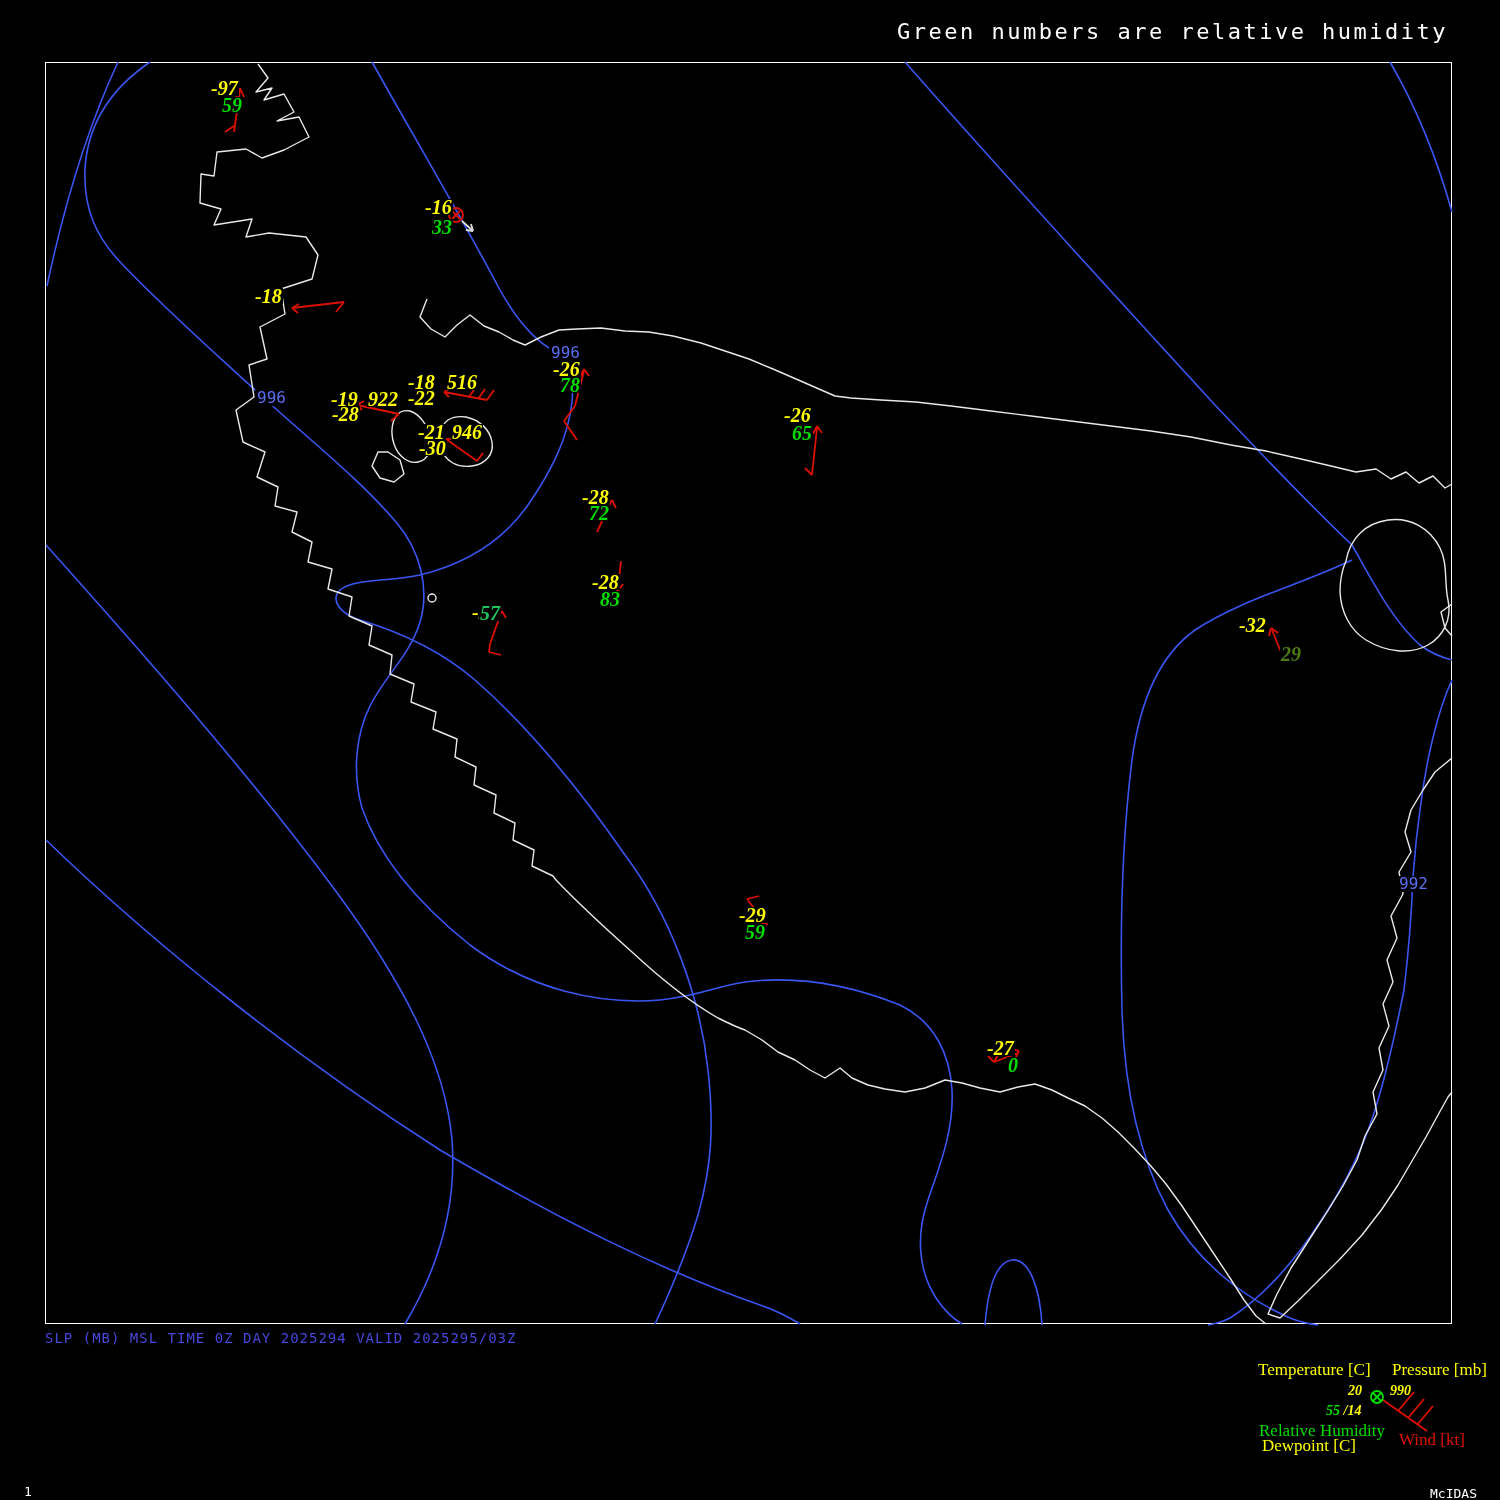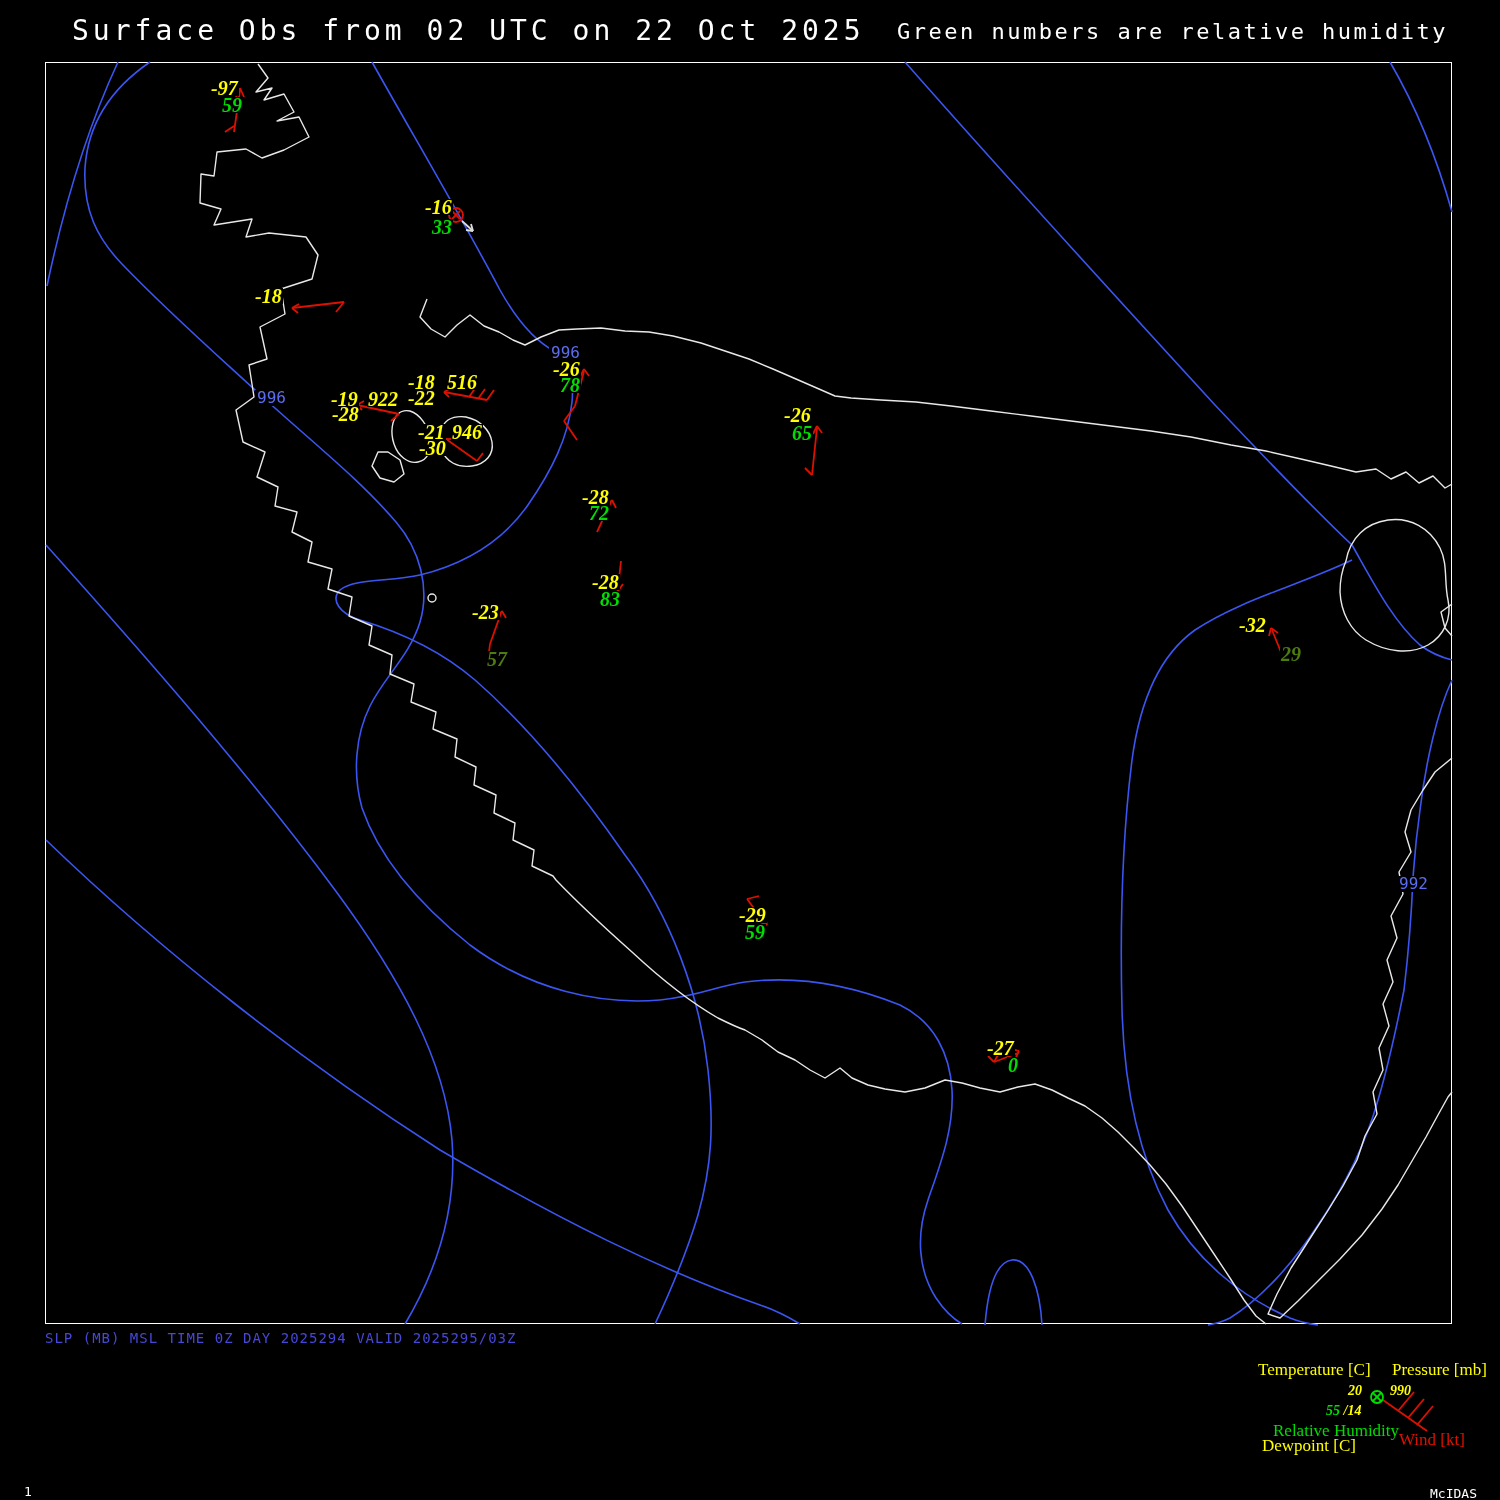--- a/index.html
+++ b/index.html
@@ -24,21 +24,20 @@
   .leg-serif{position:absolute;font-family:"Liberation Serif",serif;font-size:17px;
              line-height:16px;white-space:pre;}
   .leg-num{position:absolute;font-family:"Liberation Serif",serif;font-style:italic;
            font-weight:700;font-size:14px;line-height:16px;white-space:pre;}
 </style>
 </head>
 <body>
 
 <div id="screen">
 
-  <div class="title">Surface Obs from 02 UTC on 22 Oct 2025</div>
   <div class="subtitle">Green numbers are relative humidity</div>
   <div class="frame"></div>
 
   <svg id="map-svg" xmlns="http://www.w3.org/2000/svg">
 
     <g id="isobars" stroke="#3b55f0" stroke-width="1.6" fill="none">
       <path d="M118,62 C92,118 66,196 47,286"></path>
       <path d="M150,62 C112,88 88,122 85,168 C83,210 97,238 122,264 C168,312 216,354 266,400 C318,447 360,480 396,522 C420,550 430,588 420,622 C410,655 385,676 370,706 C356,734 352,772 362,808 C380,860 420,905 470,945 C530,990 600,1005 660,1000 C700,996 720,985 745,982 C800,975 850,985 900,1005 C935,1022 950,1055 952,1090 C954,1130 940,1165 928,1200 C916,1235 918,1270 936,1298 C944,1310 952,1318 962,1324"></path>
       <path d="M46,545 C140,650 250,775 335,890 C400,978 445,1060 452,1140 C457,1205 440,1265 405,1324"></path>
       <path d="M46,840 C160,950 300,1060 440,1150 C560,1220 660,1270 760,1305 C775,1310 790,1318 800,1324"></path>
@@ -151,37 +150,37 @@
       <div class="stlabel" style="left: 418px; top: 440px; color: rgb(255, 255, 0);">-30</div>
       <div class="stlabel" style="left: 552px; top: 361px; color: rgb(255, 255, 0);">-26</div>
       <div class="stlabel" style="left: 559px; top: 377px; color: rgb(0, 221, 0);">78</div>
       <div class="stlabel" style="left: 783px; top: 407px; color: rgb(255, 255, 0);">-26</div>
       <div class="stlabel" style="left: 791px; top: 425px; color: rgb(0, 221, 0);">65</div>
       <div class="stlabel" style="left: 581px; top: 489px; color: rgb(255, 255, 0);">-28</div>
       <div class="stlabel" style="left: 588px; top: 505px; color: rgb(0, 221, 0);">72</div>
       <div class="stlabel" style="left: 591px; top: 574px; color: rgb(255, 255, 0);">-28</div>
       <div class="stlabel" style="left: 599px; top: 591px; color: rgb(0, 221, 0);">83</div>
       <div class="stlabel" style="left: 471px; top: 604px; color: rgb(255, 255, 0);">-23</div>
-      <div class="stlabel" style="left: 479px; top: 651px; color: #4d7c0f; margin-left: 7px;">57</div>
+      <div class="stlabel" style="left: 479px; top: 605px; color: #22c55e;">57</div>
       <div class="stlabel" style="left: 1238px; top: 617px; color: rgb(255, 255, 0);">-32</div>
       <div class="stlabel" style="left: 1280px; top: 634px; color: #4d7c0f; margin-top: 12px;">29</div>
       <div class="stlabel" style="left: 738px; top: 907px; color: rgb(255, 255, 0);">-29</div>
       <div class="stlabel" style="left: 744px; top: 924px; color: rgb(0, 221, 0);">59</div>
       <div class="stlabel" style="left: 986px; top: 1040px; color: rgb(255, 255, 0);">-27</div>
       <div class="stlabel" style="left: 1007px; top: 1057px; color: rgb(0, 221, 0);">0</div>
       <div class="clabel" style="left: 255px; top: 390px; color: rgb(92, 110, 240);">996</div>
       <div class="clabel" style="left: 549px; top: 345px; color: rgb(92, 110, 240);">996</div>
       <div class="clabel" style="left: 1397px; top: 876px; color: rgb(92, 110, 240);">992</div>
     </div>
 
   <div class="leg-serif" style="left:1258px;top:1362px;color:#ffff00;">Temperature [C]</div>
   <div class="leg-serif" style="left:1392px;top:1362px;color:#ffff00;">Pressure [mb]</div>
   <div class="leg-num" style="left:1348px;top:1383px;color:#ffff00;">20</div>
   <div class="leg-num" style="left:1390px;top:1383px;color:#ffff00;">990</div>
   <div class="leg-num" style="left:1326px;top:1403px;"><span style="color:#00dd00;">55</span><span style="color:#ffff00;"> /14</span></div>
-  <div class="leg-serif" style="left:1259px;top:1423px;color:#00dd00;margin-left:14px;">Relative Humidity</div>
+  <div class="leg-serif" style="left:1259px;top:1423px;color:#00dd00;">Relative Humidity</div>
   <div class="leg-serif" style="left:1262px;top:1438px;color:#ffff00;">Dewpoint [C]</div>
   <div class="leg-serif" style="left:1399px;top:1432px;color:#dd1100;">Wind [kt]</div>
 
   <div class="statusline">SLP (MB) MSL TIME 0Z DAY 2025294 VALID 2025295/03Z</div>
   <div class="pagenum">1</div>
   <div class="brand">McIDAS</div>
 </div>
 
 </body></html>

